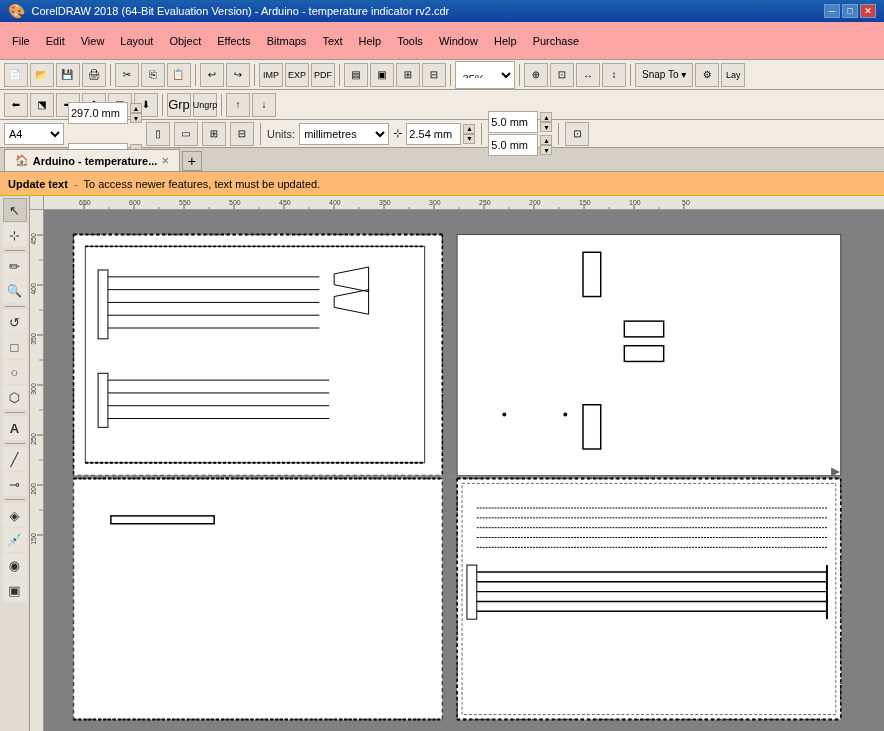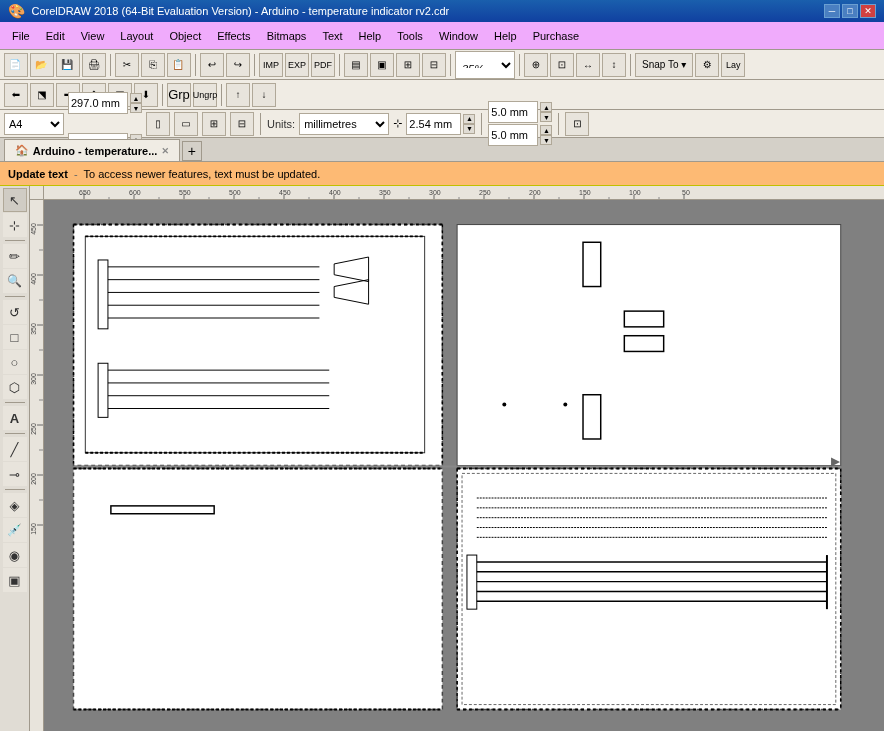--- a/index.html
+++ b/index.html
@@ -13,22 +13,22 @@
       display: flex;
       align-items: center;
       padding: 0 8px;
       font-size: 11px;
       user-select: none;
     }
     #title-bar .win-btn { width: 16px; height: 14px; background: #4a7fc1; border: 1px solid #6a9fd1; color: white; font-size: 9px; display: flex; align-items: center; justify-content: center; cursor: pointer; }
 
     
     #menu-bar {
-      background: #f0abfc;
-      height: 28px;
+      background: #fca5a5;
+      height: 38px;
       display: flex;
       align-items: center;
       border-bottom: 1px solid #a0998c;
       padding: 0 4px;
     }
     .menu-item {
       padding: 2px 8px;
       font-size: 11px;
       cursor: pointer;
       height: 100%;

